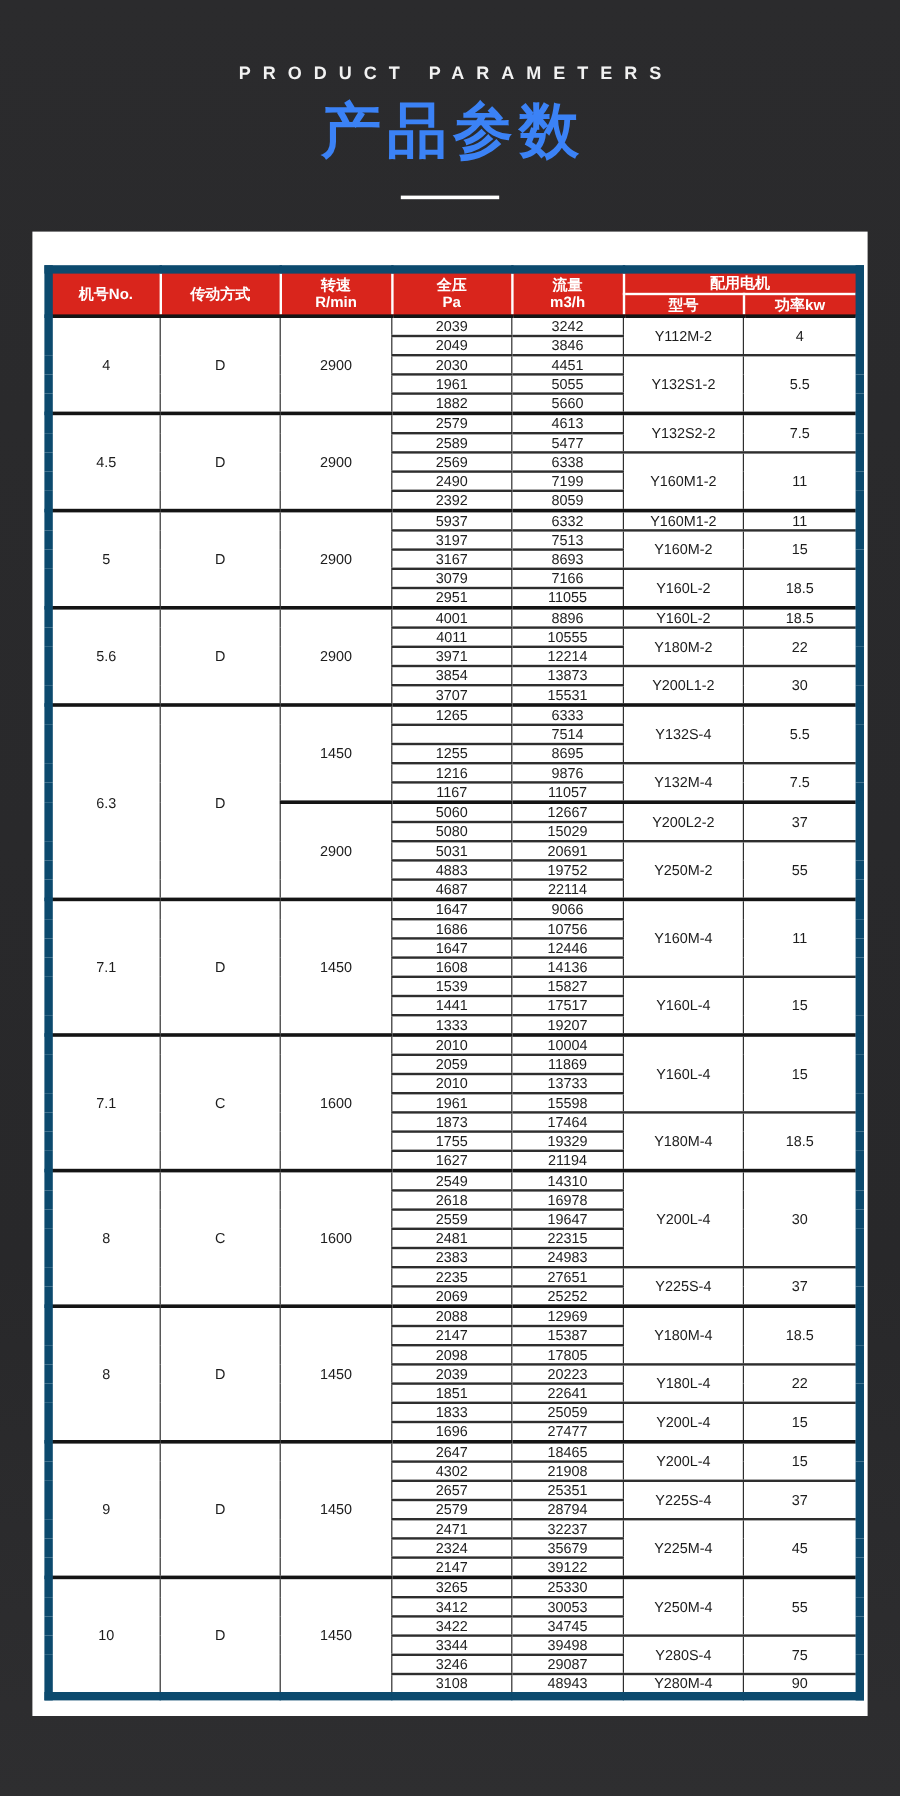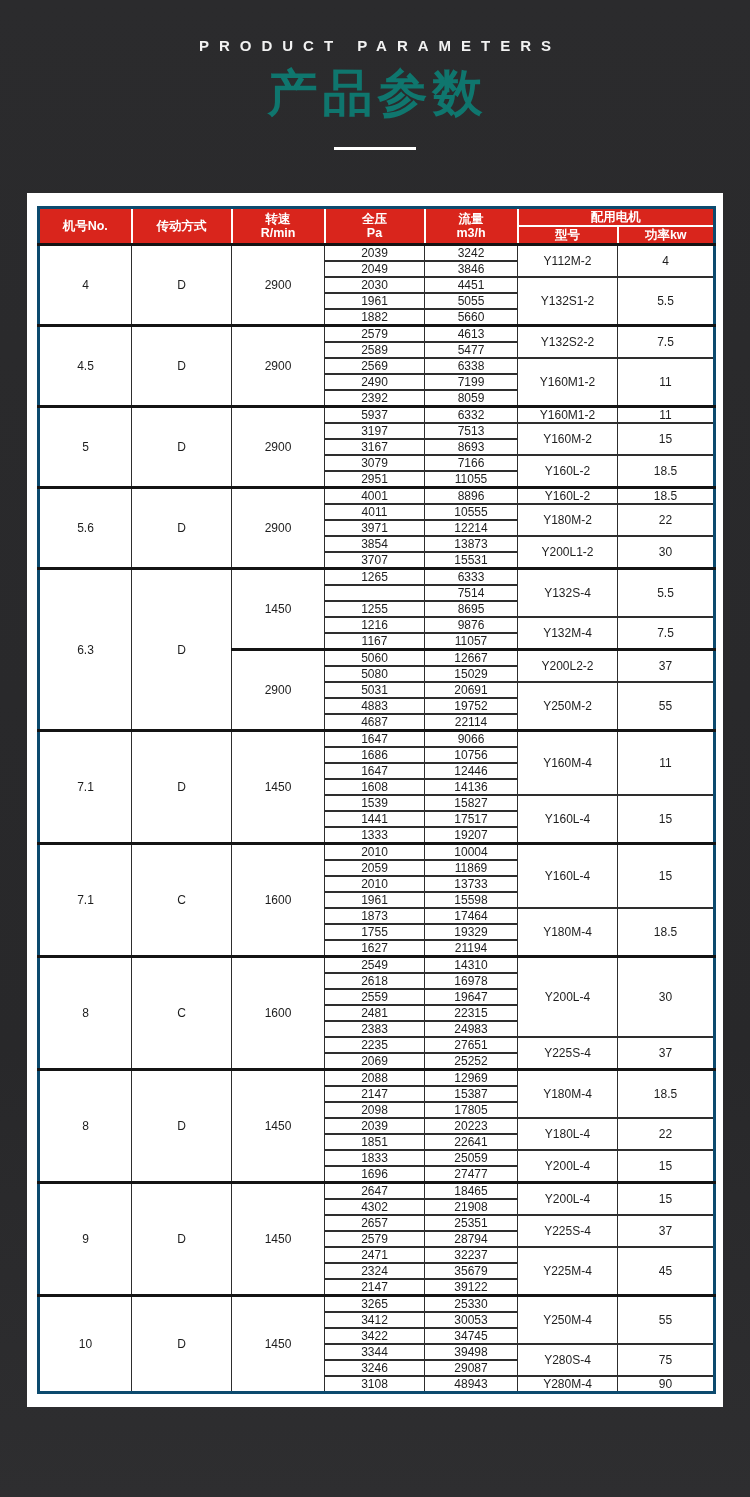--- a/index.html
+++ b/index.html
@@ -18,24 +18,25 @@
     flex-direction: column;
     align-items: center;
     padding-top: 37px;
   }
   .eyebrow {
     color: #f2f2f2;
     font-size: 15px;
     font-weight: bold;
     letter-spacing: 10px;
     text-indent: 10px;
+    margin-top: 16px;
   }
   .title {
     margin-top: 12px;
-    color: #0f766e;
+    color: #3b82f6;
     font-size: 50px;
     font-weight: bold;
     letter-spacing: 5px;
     text-indent: 5px;
     line-height: 54px;
   }
   .underline {
     margin-top: 27px;
     width: 82px;
     height: 3px;
@@ -43,22 +44,23 @@
   }
   .panel {
     margin: 0 27px;
     background: #ffffff;
     padding: 13px 10px;
   }
   table.spec-table {
     width: 676px;
     table-layout: fixed;
     border-collapse: collapse;
-    border: 3px solid #0c4a6e;
+    border: 7px solid #0c4a6e;
     background: #ffffff;
+    margin-top: 15px;
   }
   col.c-no    { width: 93px; }
   col.c-drive { width: 100px; }
   col.c-speed { width: 93px; }
   col.c-press { width: 100px; }
   col.c-flow  { width: 93px; }
   col.c-model { width: 100px; }
   col.c-power { width: 97px; }
   thead th {
     background: #d9251c;

